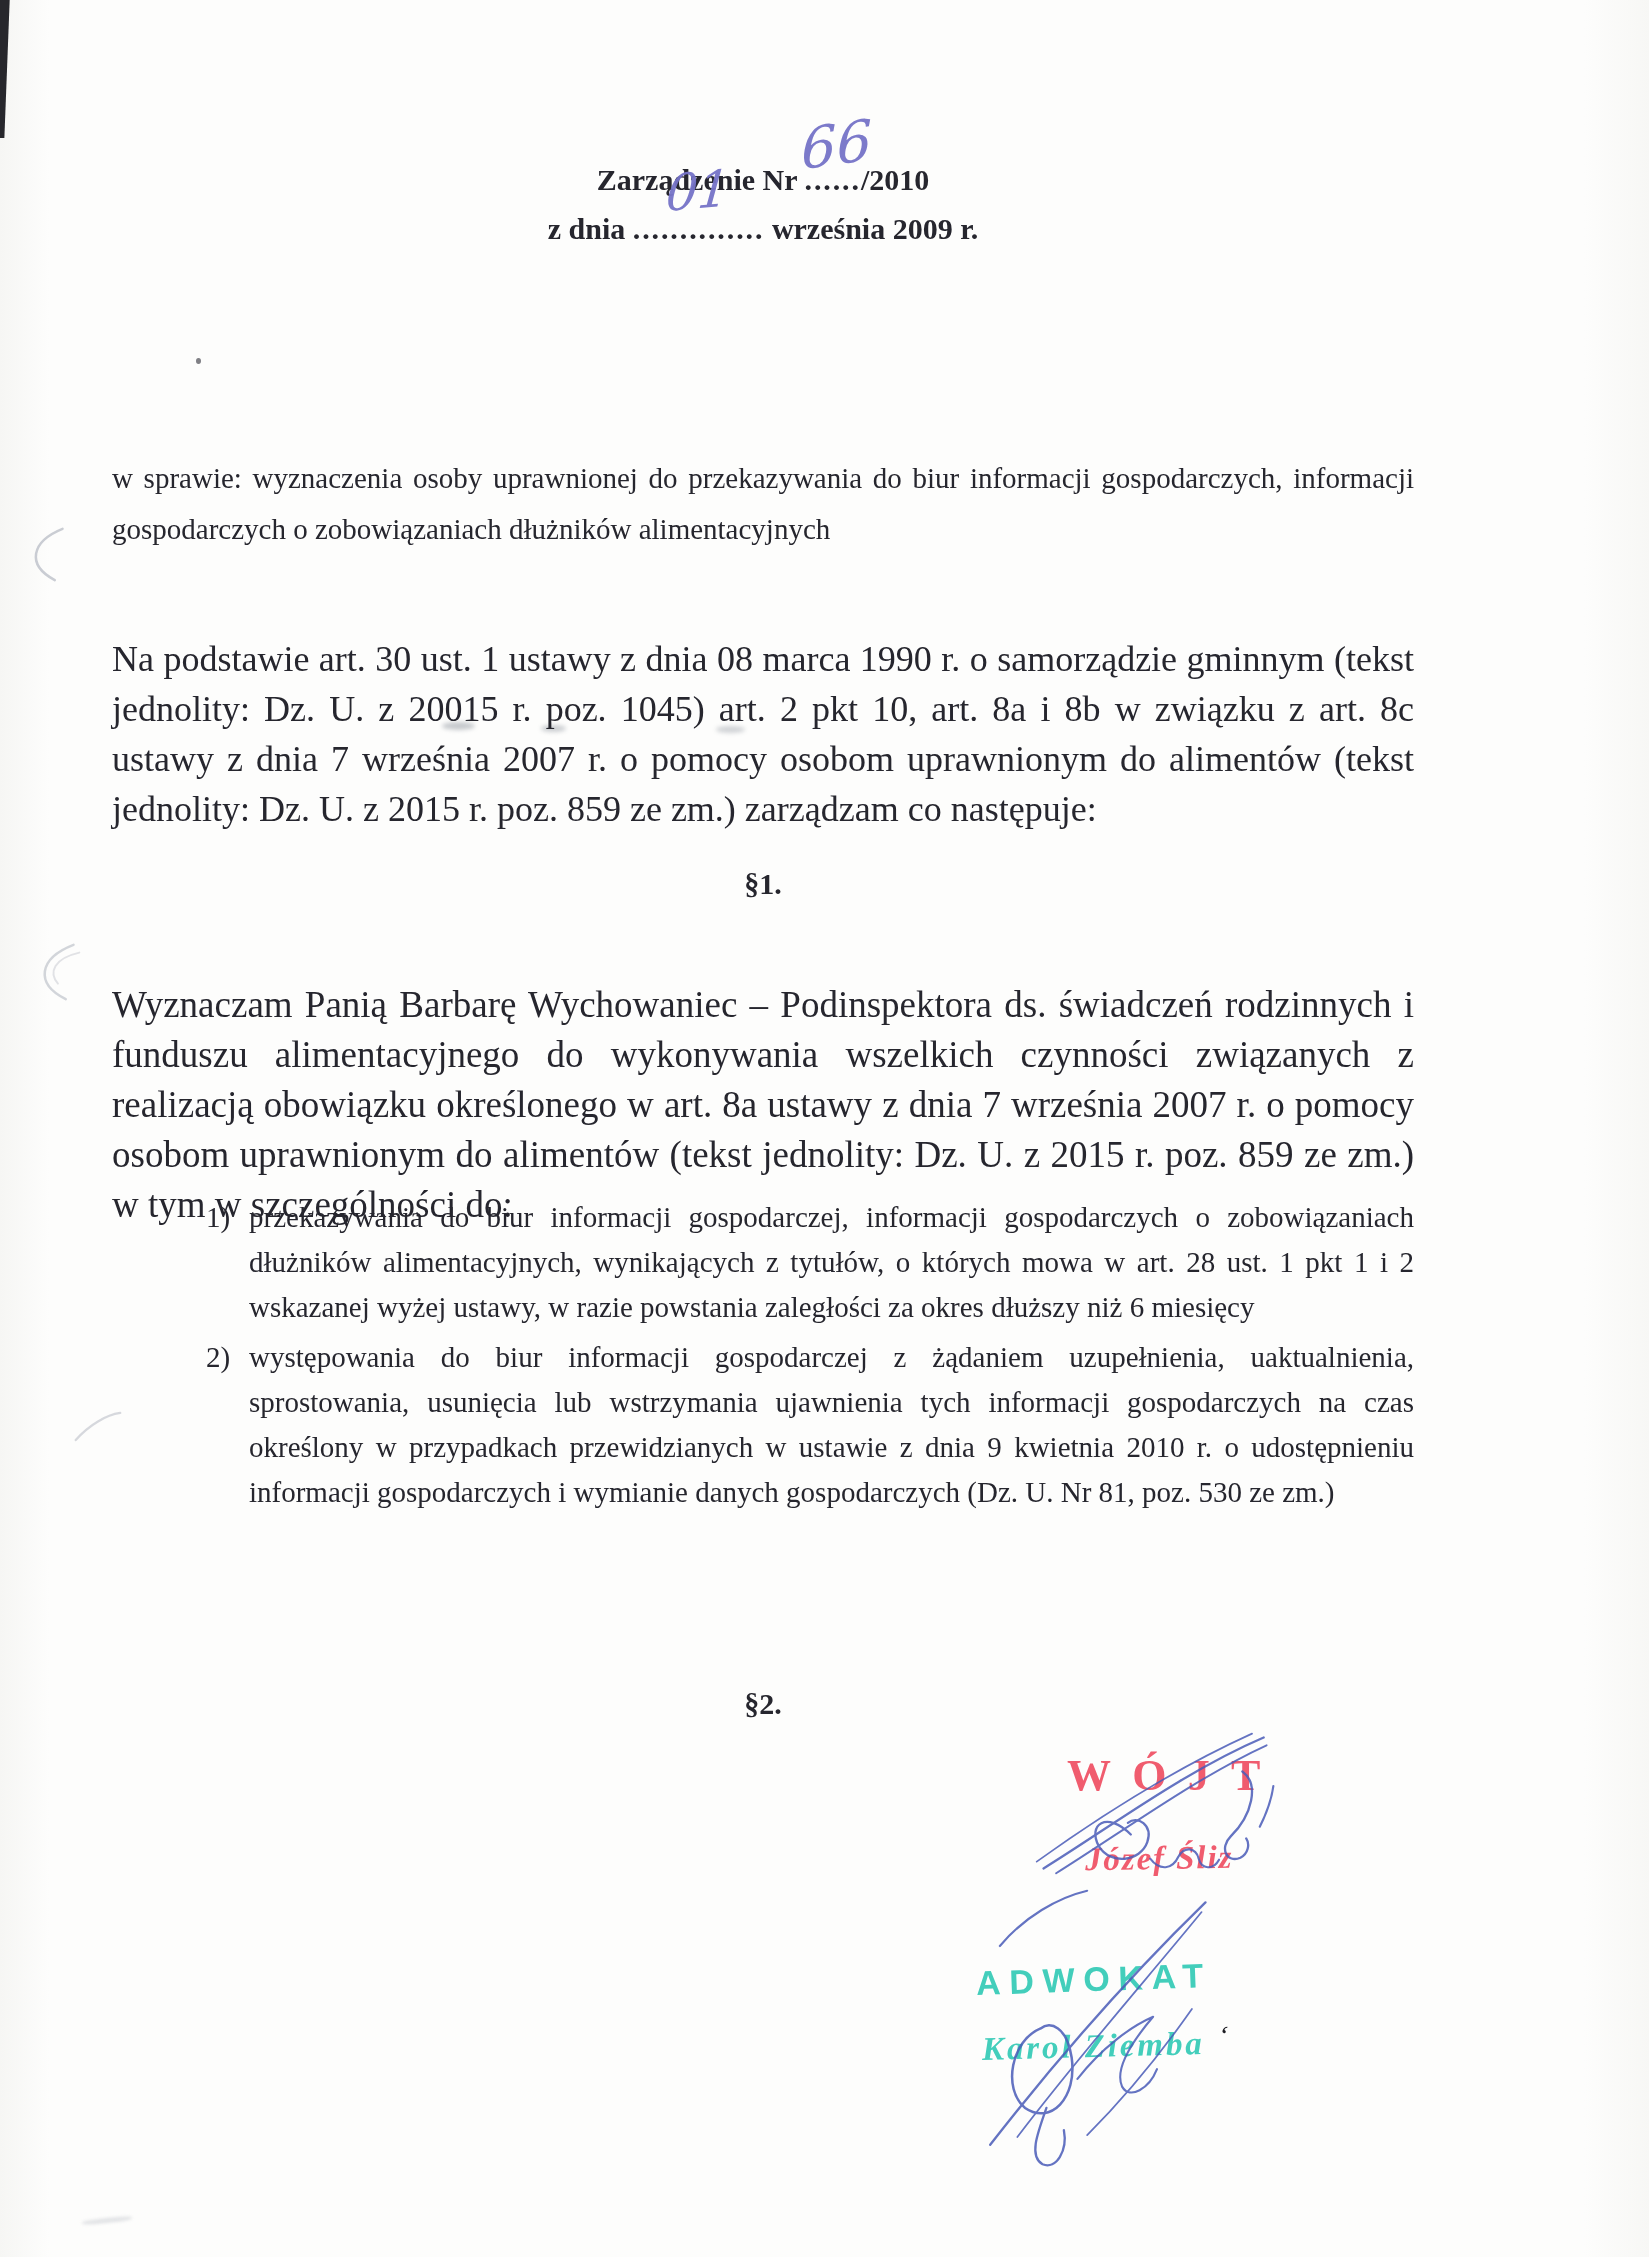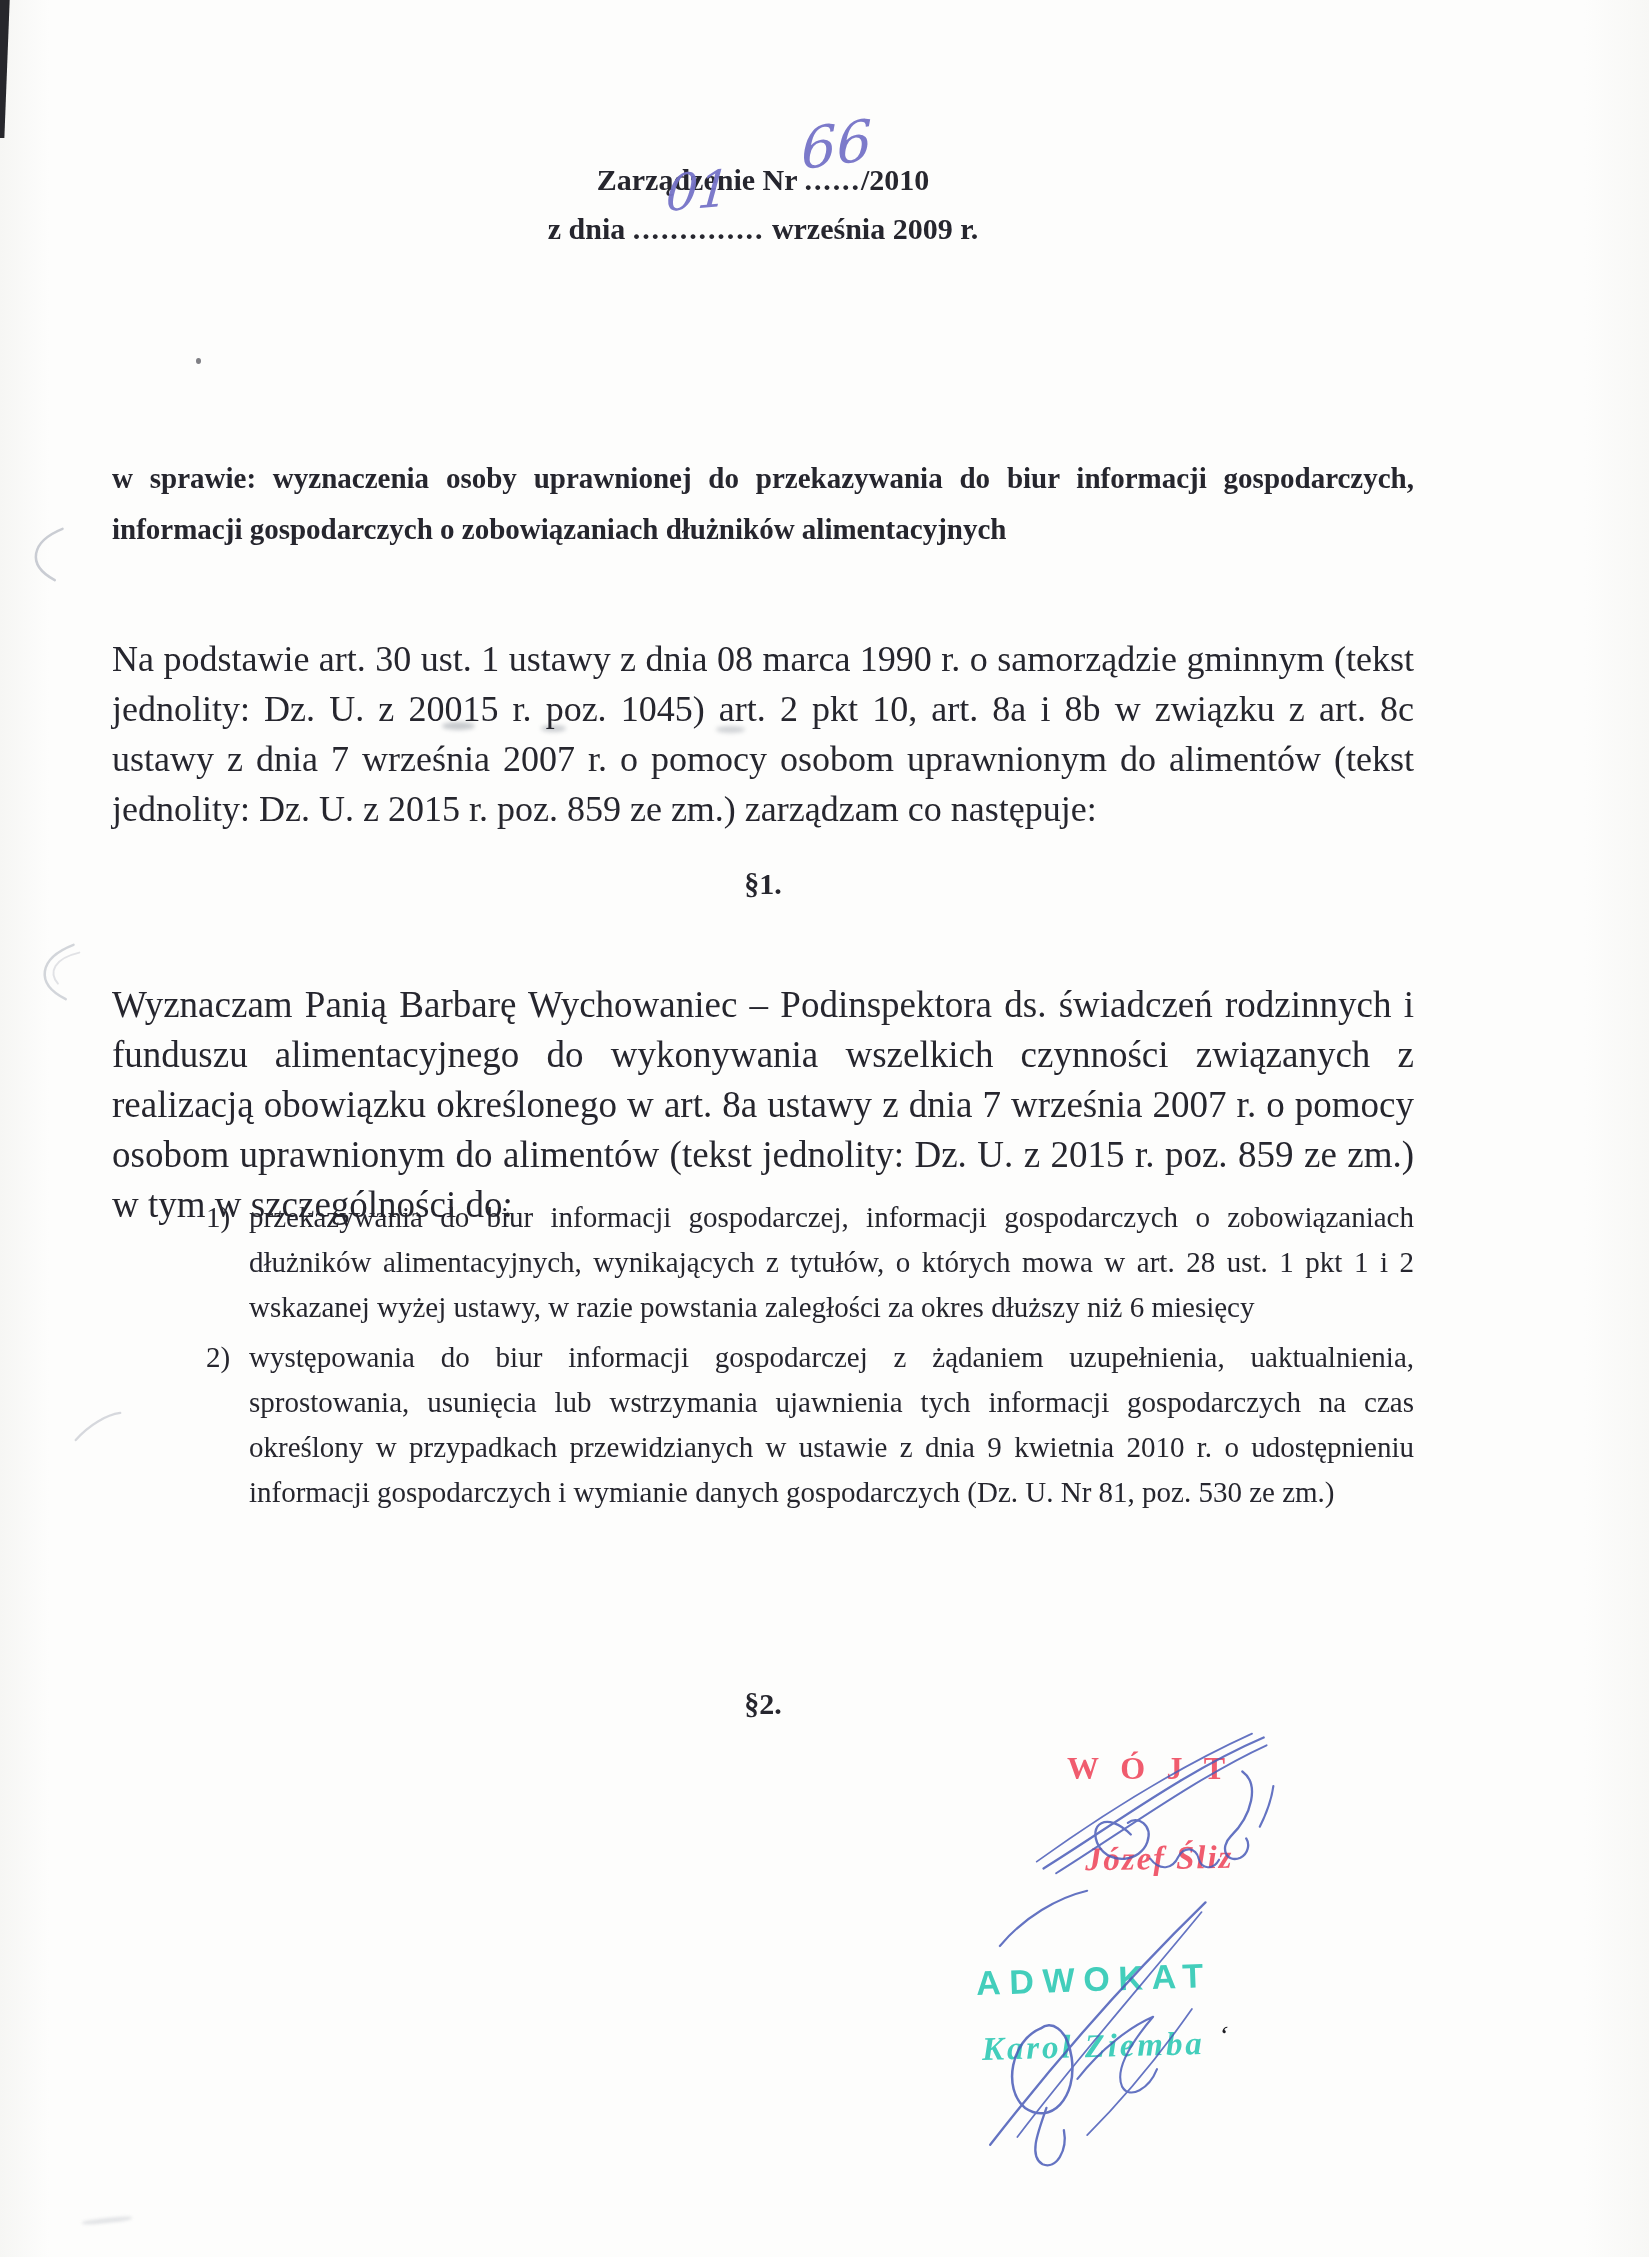--- a/index.html
+++ b/index.html
@@ -4,21 +4,21 @@
 <style>
   html,body{margin:0;padding:0;background:#e9e9e9;}
   .page{
     position:relative;width:1650px;height:2257px;overflow:hidden;
     background:linear-gradient(90deg,#f6f6f4 0%,#fdfdfc 3%,#fdfdfc 96%,#f7f7f5 100%);
     font-family:"Liberation Serif",serif;color:#26262e;
   }
   
   .header{position:absolute;left:112px;top:155px;width:1302px;text-align:center;
           font-weight:700;font-size:30px;line-height:49px;}
-  .subject{position:absolute;left:112px;top:424px;width:1302px;font-weight:700;
+  .subject{position:absolute;left:112px;top:424px;width:1302px;font-weight:400;
            font-size:29px;line-height:51px;text-align:justify;}
   .preamble{position:absolute;left:112px;top:598px;width:1302px;
             font-size:36px;line-height:50px;text-align:justify;}
   .s1-head{position:absolute;left:112px;top:867px;width:1302px;text-align:center;
            font-weight:700;font-size:30px;}
   .s1-body{position:absolute;left:112px;top:943px;width:1302px;
            font-size:37px;line-height:50px;text-align:justify;}
   .list{position:absolute;left:206px;top:1195px;width:1208px;
         font-size:29px;line-height:45px;}
   .li{display:flex;}
@@ -32,21 +32,21 @@
   
   .dots-wrap{position:relative;display:inline-block;}
   .dots{letter-spacing:1.9px;}
   .hand{position:absolute;font-family:"DejaVu Serif",serif;font-style:italic;
         font-weight:400;color:#7673c8;opacity:.95;pointer-events:none;}
   .hand-66{font-size:56px;top:-35px;left:-3.9px;transform:rotate(-8deg) skewX(-8deg);}
   .hand-01{font-size:50px;top:-37px;left:33px;transform:rotate(-5deg) skewX(-10deg);}
 
   
   .stamp{position:absolute;white-space:nowrap;}
-  .stamp-wojt{left:1067px;top:1750px;font-weight:700;font-size:32px;letter-spacing:21.3px;
+  .stamp-wojt{left:1067px;top:1750px;font-weight:700;font-size:44px;letter-spacing:21.3px;
               color:#ef4f63;opacity:.92;}
   .stamp-wojt-name{left:1085px;top:1840px;font-style:italic;font-weight:700;font-size:33px;
               letter-spacing:1.9px;color:#ef4f63;opacity:.92;transform:rotate(-1deg);}
   .stamp-adwokat{left:976px;top:1960px;font-family:"Liberation Sans",sans-serif;
               font-weight:700;font-size:34px;letter-spacing:8.7px;color:#2fc9b5;opacity:.9;
               transform:rotate(-2deg);}
   .stamp-adwokat-name{left:982px;top:2028px;font-style:italic;font-weight:700;font-size:33px;
               letter-spacing:2.9px;color:#2fc9b5;opacity:.9;transform:rotate(-1.5deg);}
   .ink-mark{position:absolute;left:1219px;top:2020px;font-size:27px;color:#1c1c22;
               transform:rotate(12deg);}

